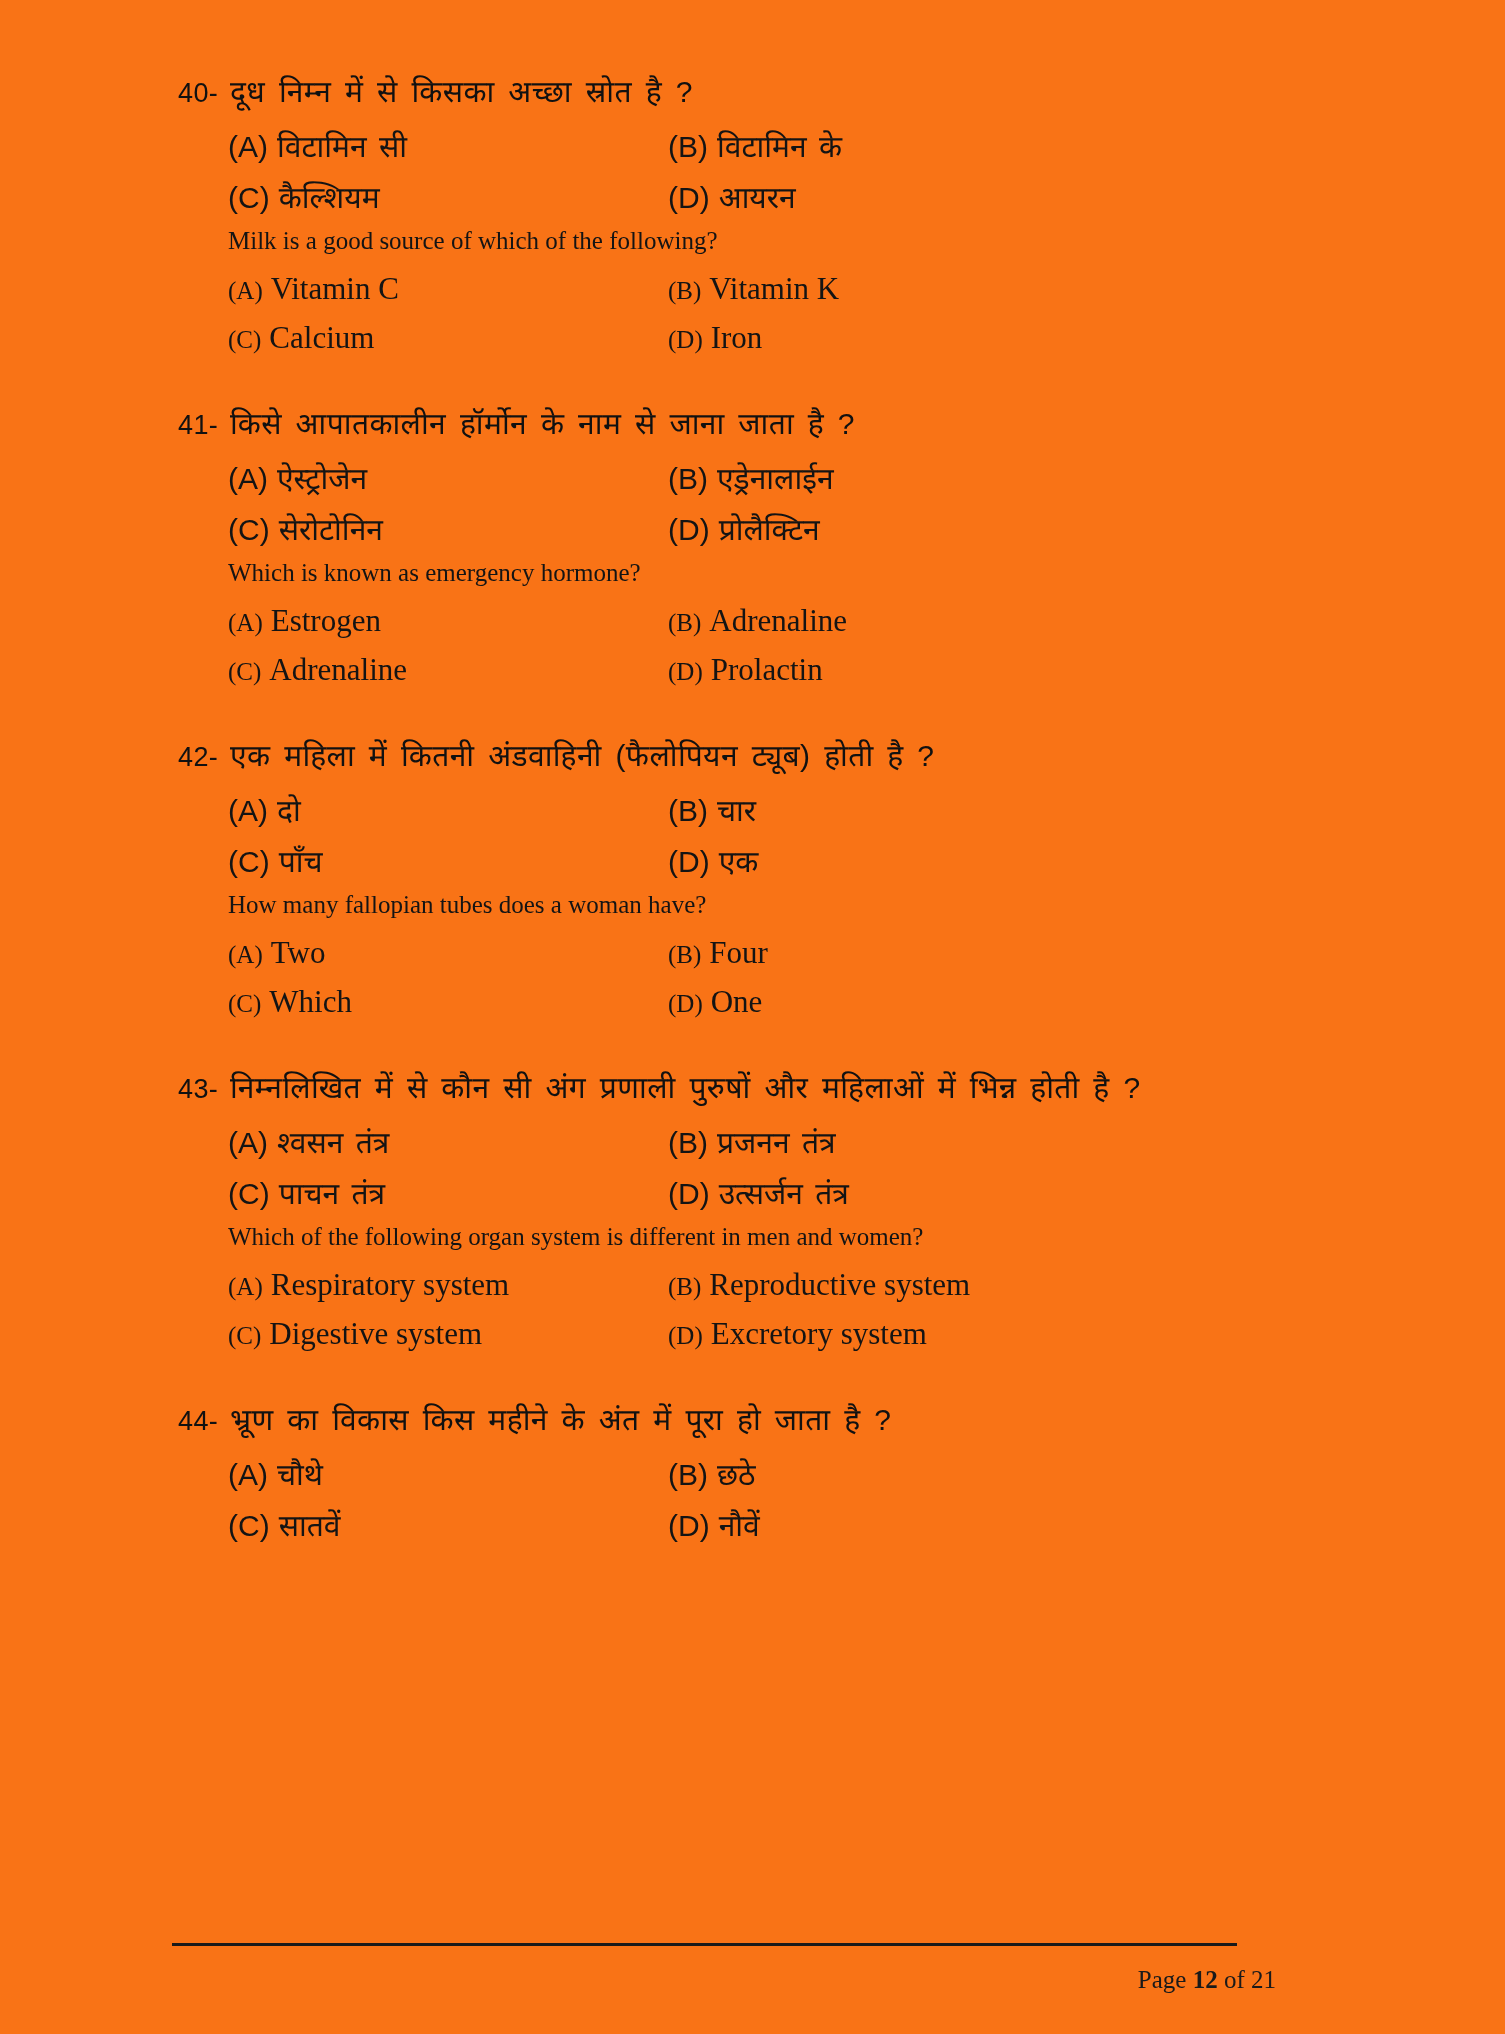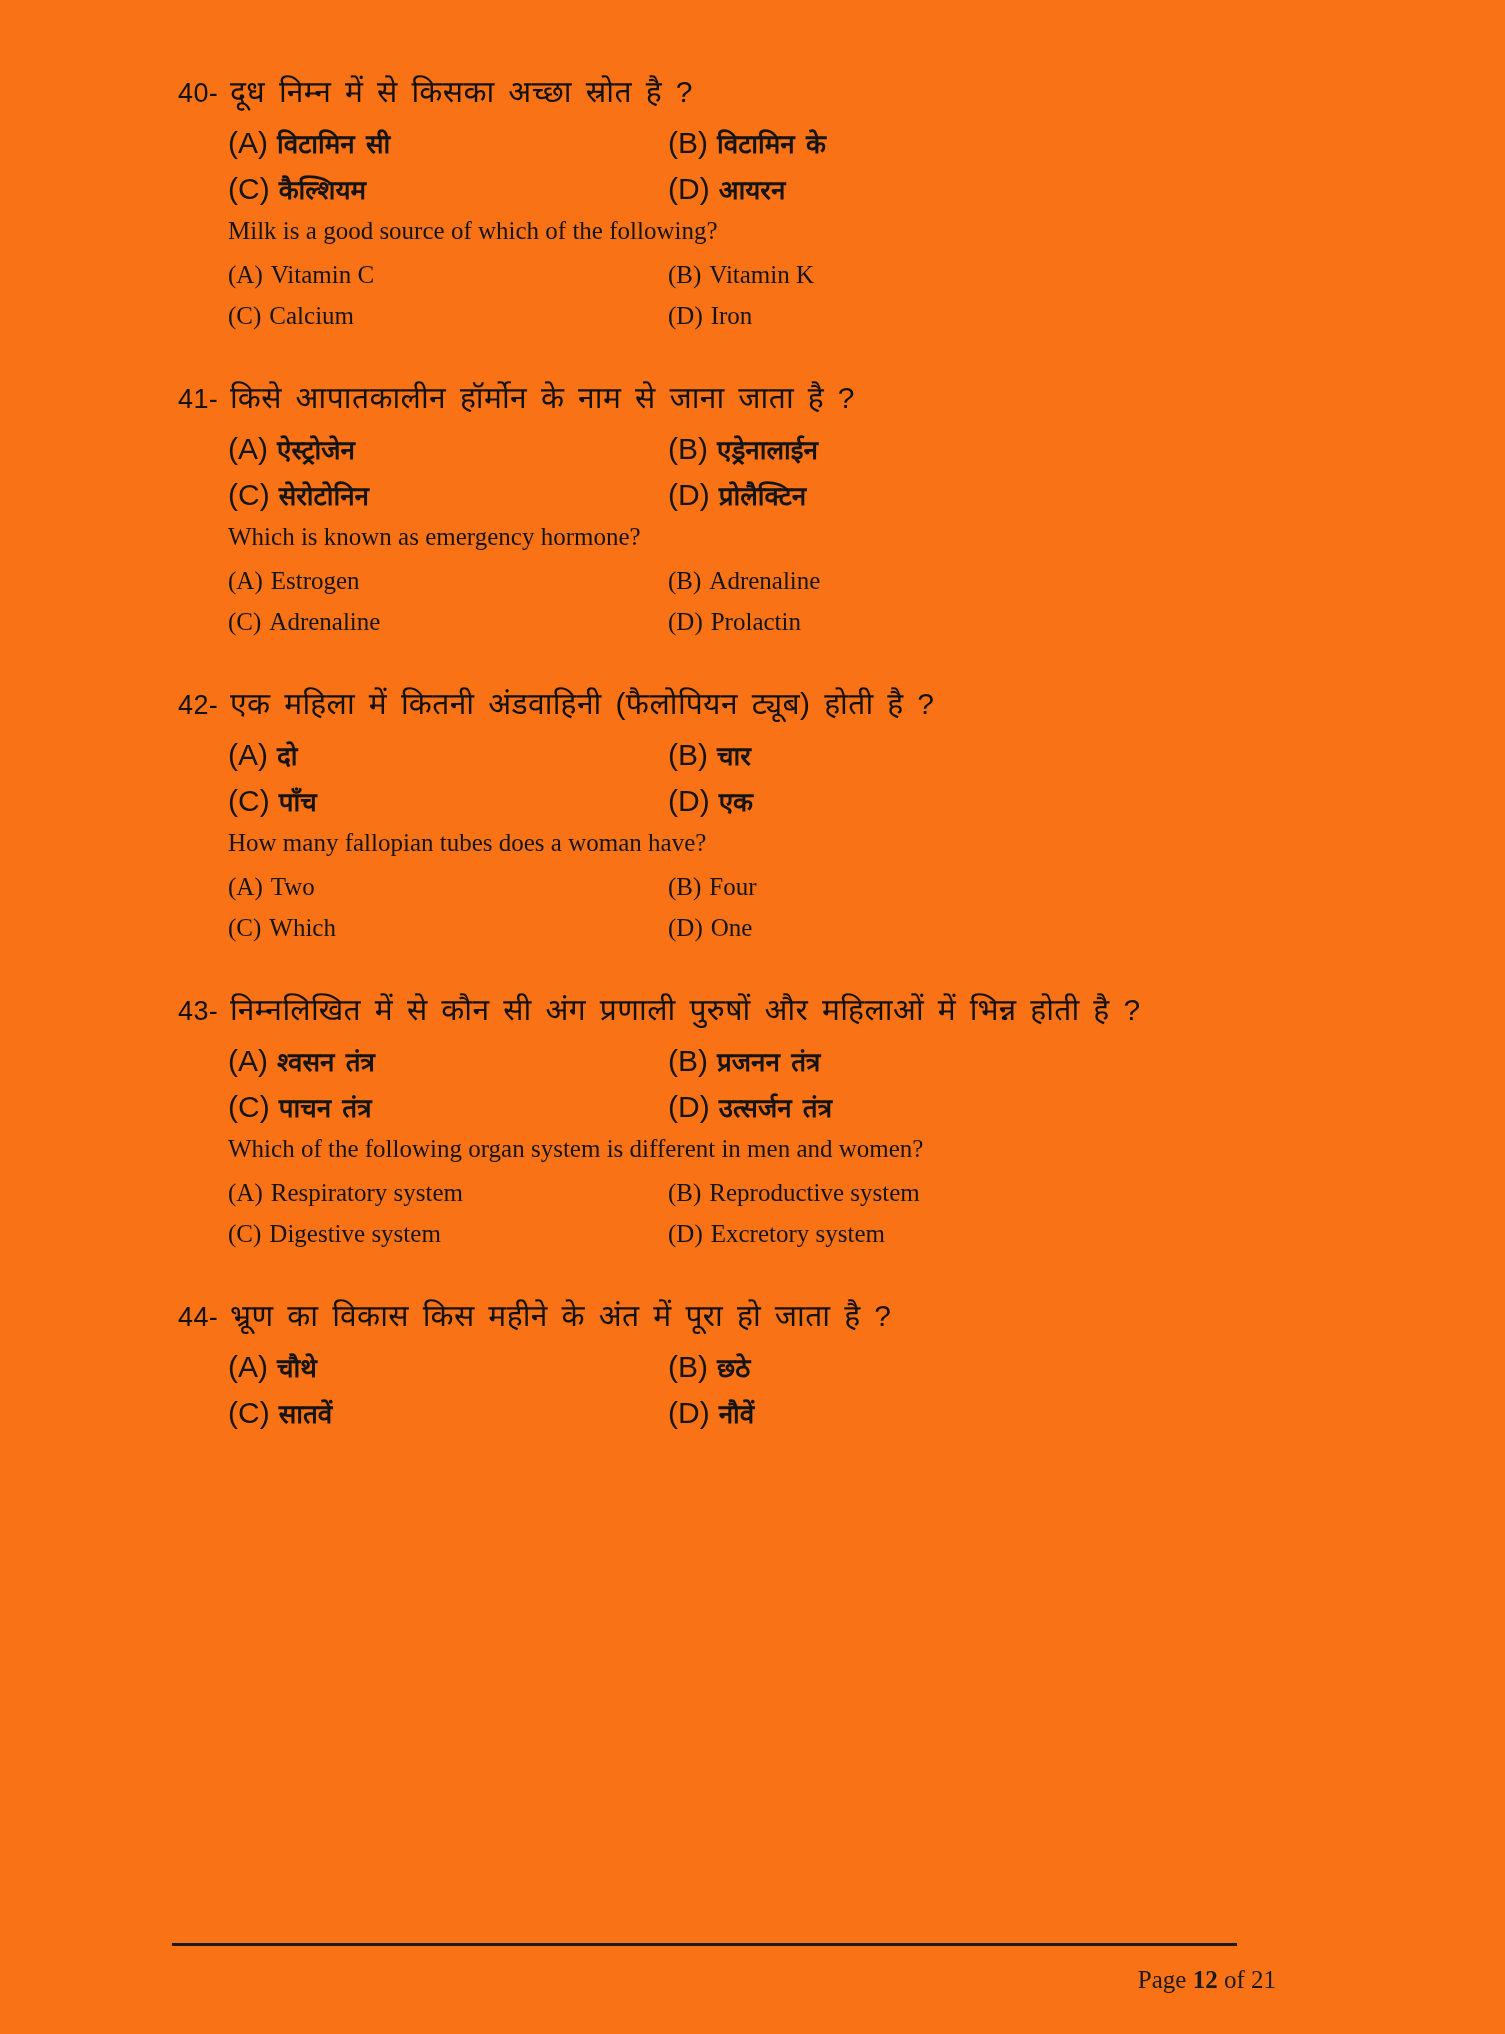--- a/index.html
+++ b/index.html
@@ -75,24 +75,23 @@
   }
 
   .opt-label-hi {
     font-family: "Liberation Sans", "DejaVu Sans", sans-serif;
     font-size: 30px;
     margin-right: 9px;
     white-space: nowrap;
   }
   .opt-text-hi {
     font-family: "Liberation Sans", "DejaVu Sans", sans-serif;
-    font-size: 26px;
+    font-size: 30px;
     word-spacing: 4px;
     white-space: nowrap;
-    font-weight: bold;
   }
 
   
   .q-english {
     margin-left: 50px;
   }
   .q-eng-text {
     font-family: "Liberation Serif", "DejaVu Serif", serif;
     font-size: 25px;
     margin-bottom: 16px;
@@ -113,21 +112,21 @@
     flex: 0 0 430px;
   }
   .opt-label-en {
     font-family: "Liberation Serif", "DejaVu Serif", serif;
     font-size: 25px;
     margin-right: 8px;
     white-space: nowrap;
   }
   .opt-text-en {
     font-family: "Liberation Serif", "DejaVu Serif", serif;
-    font-size: 25px;
+    font-size: 31px;
     white-space: nowrap;
   }
   .gap-md { height: 20px; }
 
   
   .footer-rule {
     position: absolute;
     left: 172px;
     top: 1943px;
     width: 1065px;

